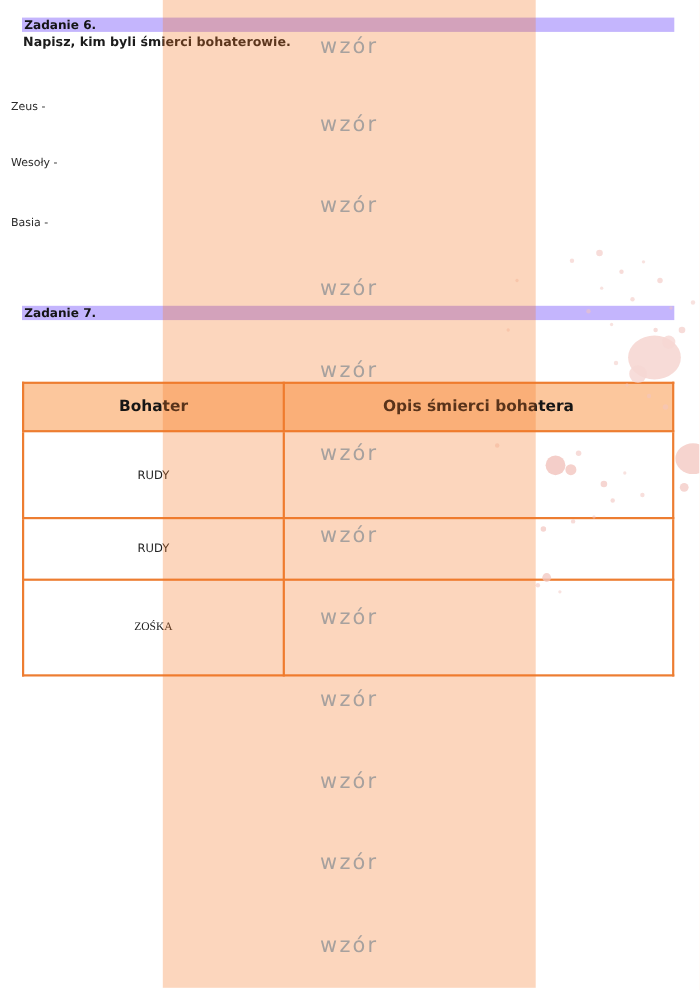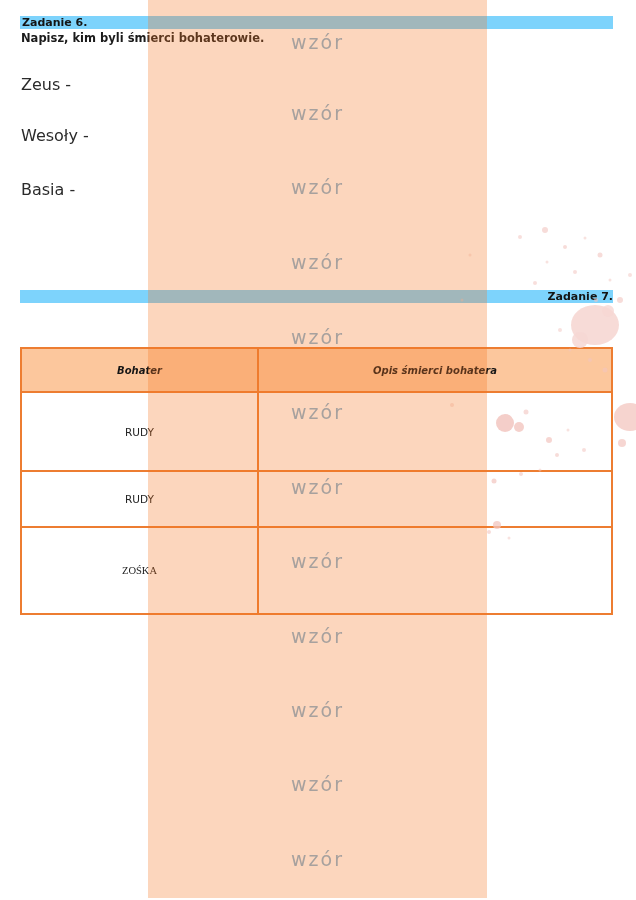--- a/index.html
+++ b/index.html
@@ -7,46 +7,46 @@
     position:relative;
     width:636px;height:900px;
     background:#ffffff;
     font-family:"DejaVu Sans","Liberation Sans",sans-serif;
     overflow:hidden;
   }
   
   .content{position:absolute;inset:0;z-index:1;}
   .task-bar{
     position:absolute;left:20px;width:593px;height:13px;
-    background:#7dd3fc;
+    background:#c4b5fd;
   }
   .task-bar .task-title{
     display:block;font-size:11px;font-weight:bold;color:#141414;
     line-height:13px;padding-left:2px;white-space:nowrap;
   }
   .instruction{
     position:absolute;left:21px;
     font-size:11.5px;font-weight:bold;color:#1b1b1b;white-space:nowrap;
   }
   .prompt{
-    position:absolute;left:21px;
-    font-size:16px;color:#2b2b2b;white-space:nowrap;
+    position:absolute;left:10px;
+    font-size:10px;color:#2b2b2b;white-space:nowrap;margin-top:17px;
   }
   
   .hero-table{
     position:absolute;left:20px;top:347px;width:593px;
     border-collapse:collapse;table-layout:fixed;
   }
   .hero-table th,.hero-table td{
     border:2px solid #ed7d31;
     padding:0;vertical-align:middle;text-align:center;
   }
   .hero-table thead th{
     background:#fcc79d;height:42px;
-    font-size:10px;font-weight:bold;color:#161616;font-style:italic;
+    font-size:14px;font-weight:bold;color:#161616;
   }
   .hero-table td{background:transparent;font-size:10.5px;color:#222222;}
   .row-1{height:79px;}
   .row-2{height:56px;}
   .row-3{height:87px;font-family:Liberation Serif, serif;}
   
   .splatter{position:absolute;left:430px;top:215px;z-index:1;pointer-events:none;}
   
   .band{
     position:absolute;left:148px;top:0;width:339px;height:898px;
@@ -71,21 +71,21 @@
 
     <div class="task-bar" style="top:16px;">
       <span class="task-title">Zadanie 6.</span>
     </div>
     <div class="instruction" style="top:31px;">Napisz, kim byli śmierci bohaterowie.</div>
 
     <div class="prompt" style="top:75px;">Zeus -</div>
     <div class="prompt" style="top:126px;">Wesoły -</div>
     <div class="prompt" style="top:180px;">Basia -</div>
 
-    <div class="task-bar" style="top:290px;text-align:right;">
+    <div class="task-bar" style="top:278px;">
       <span class="task-title">Zadanie 7.</span>
     </div>
 
     <table class="hero-table">
       <colgroup>
           <col style="width:237px">
           <col>
         </colgroup>
       <thead>
         <tr>

